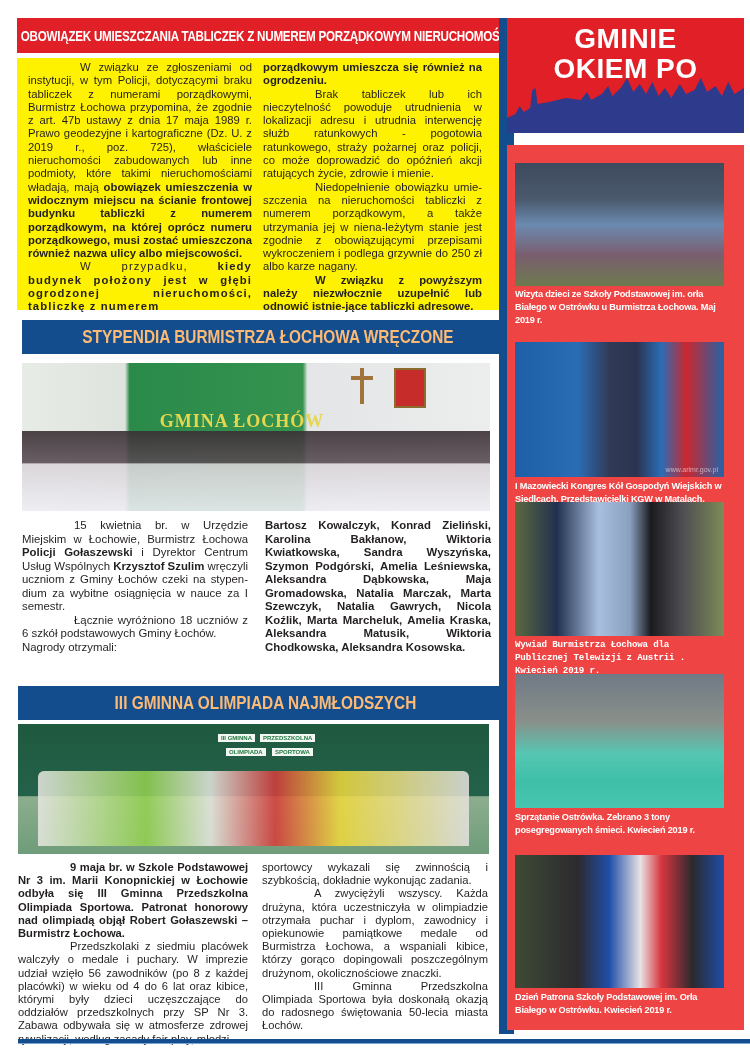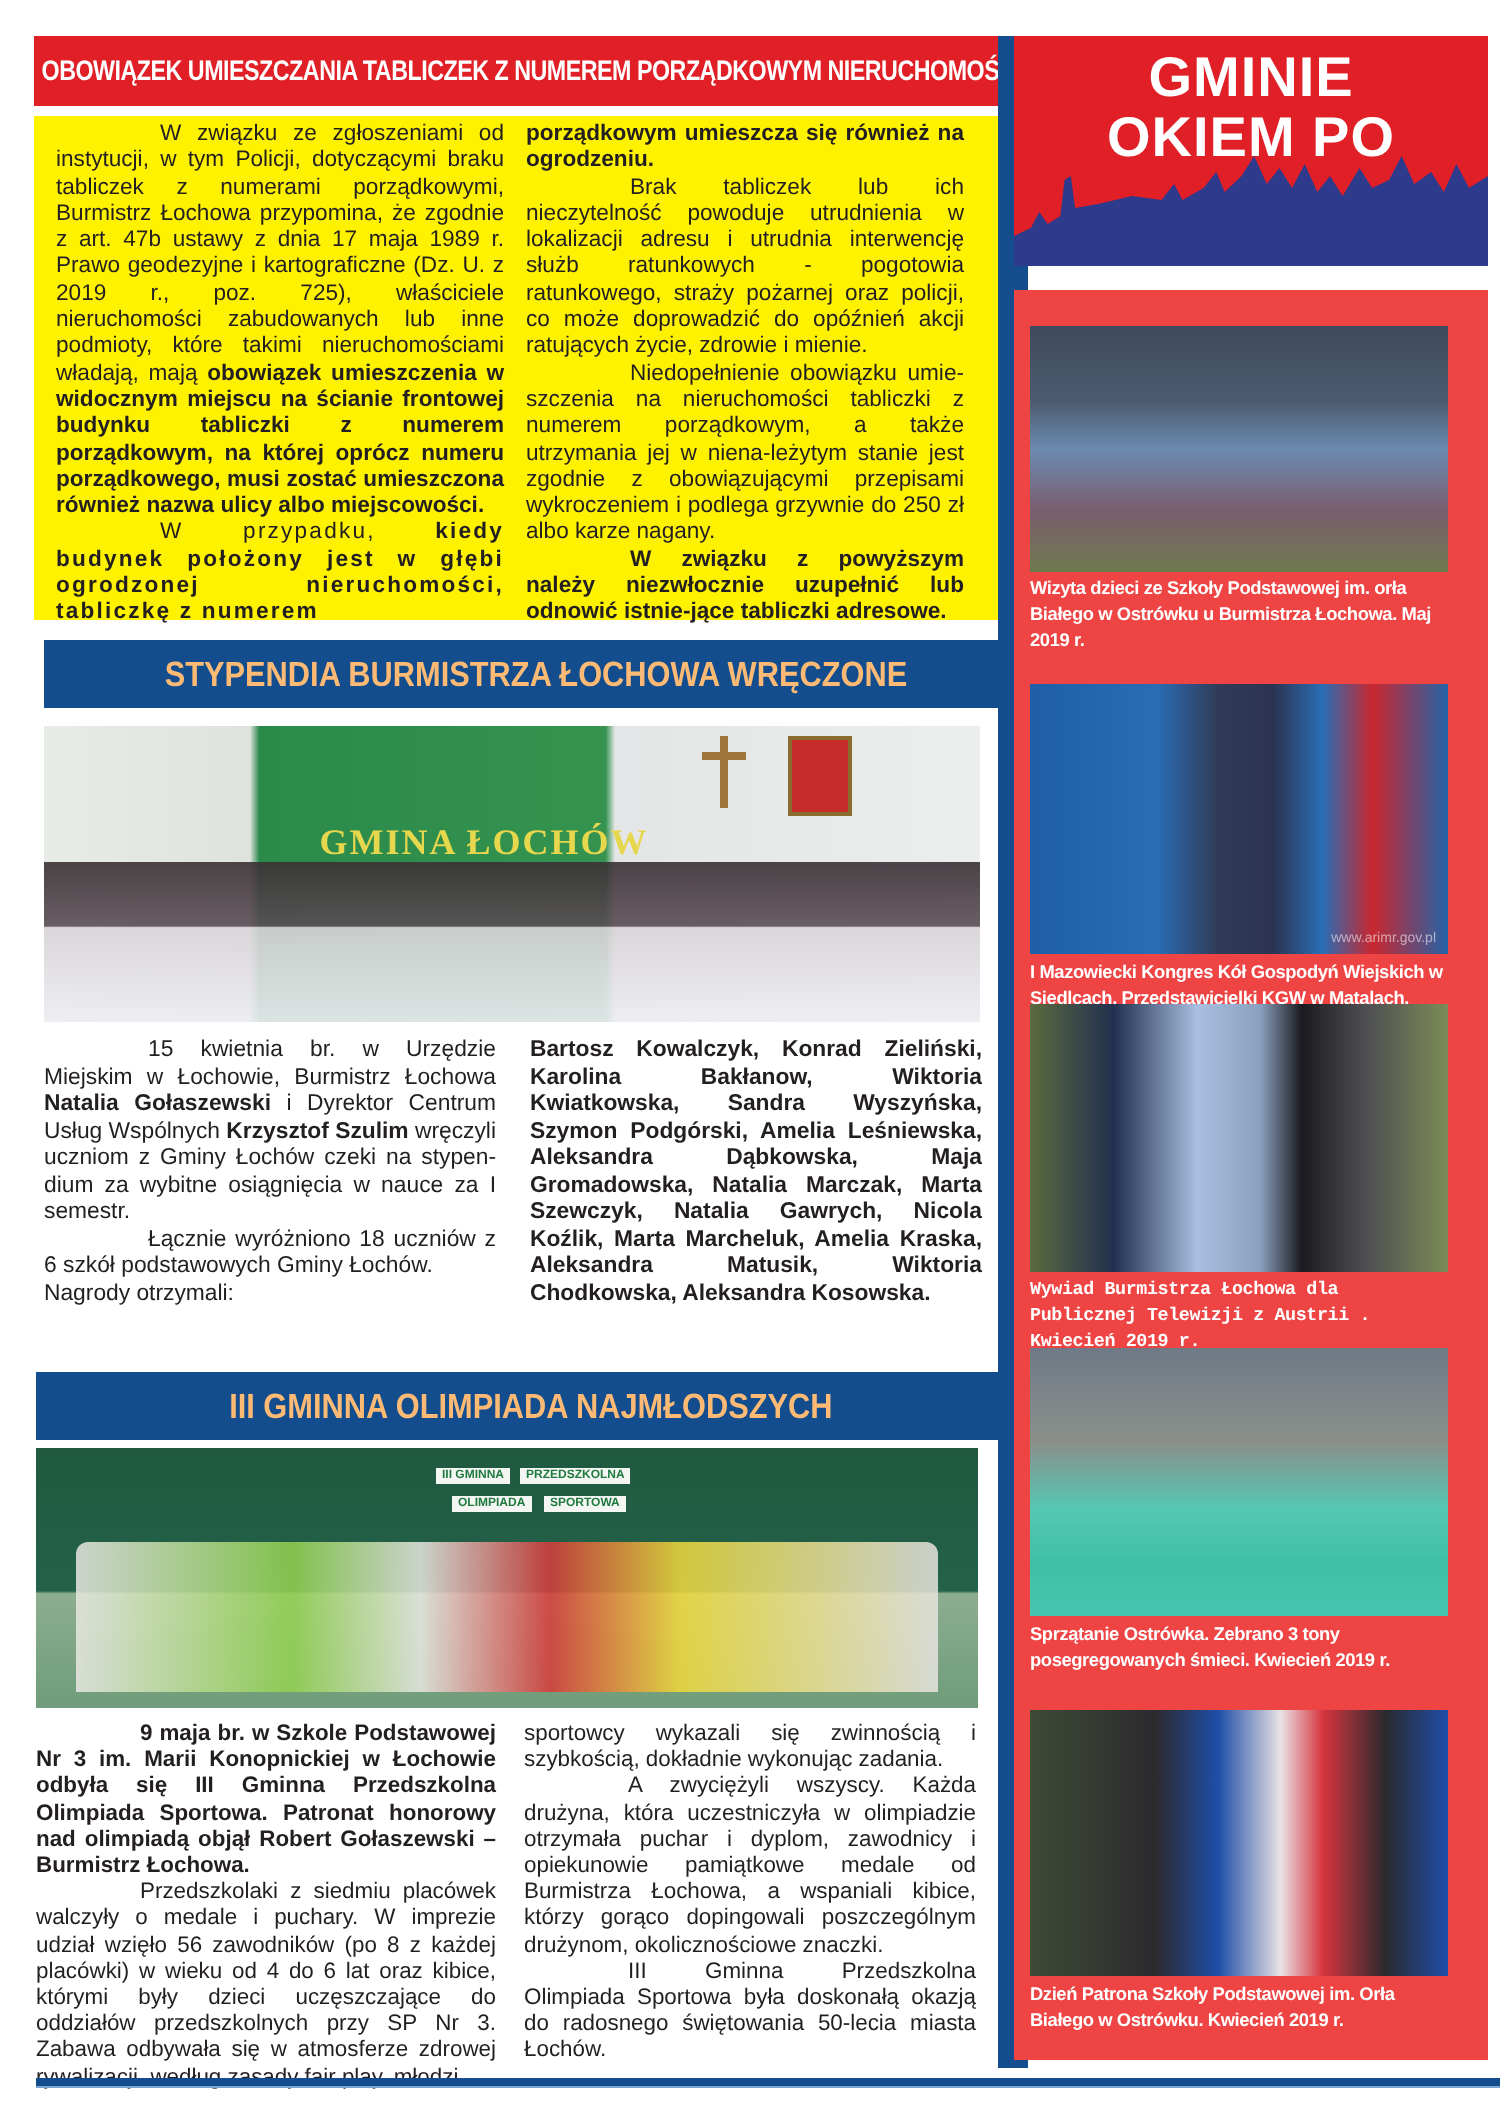--- a/index.html
+++ b/index.html
@@ -89,21 +89,21 @@
 </div>
 
 <div class="photo photo-stypendia">
   <div class="banner-text">GMINA ŁOCHÓW</div>
   <div class="cross"></div>
   <div class="emblem"></div>
   <div class="crowd"></div>
 </div>
 
 <div class="col" style="left:22px; top:519px; width:226px; font-size:11.4px; line-height:13.5px;">
-  <p class="ind"><span>15 kwietnia br. w Urzędzie Miejskim w Łochowie, Burmistrz Łochowa </span><b>Natalia Gołaszewski</b><span> i Dyrektor Centrum Usług Wspólnych </span><b>Krzysztof Szulim</b><span> wręczyli uczniom z Gminy Łochów czeki na stypen-dium za wybitne osiągnięcia w nauce za I semestr.</span></p>
+  <p class="ind"><span>15 kwietnia br. w Urzędzie Miejskim w Łochowie, Burmistrz Łochowa </span><b>Policji Gołaszewski</b><span> i Dyrektor Centrum Usług Wspólnych </span><b>Krzysztof Szulim</b><span> wręczyli uczniom z Gminy Łochów czeki na stypen-dium za wybitne osiągnięcia w nauce za I semestr.</span></p>
   <p class="ind">Łącznie wyróżniono 18 uczniów z 6 szkół podstawowych Gminy Łochów.</p>
   <p>Nagrody otrzymali:</p>
 </div>
 
 <div class="col" style="left:265px; top:519px; width:226px; font-size:11.4px; line-height:13.5px; font-weight:bold;">
   <p>Bartosz Kowalczyk, Konrad Zieliński, Karolina Bakłanow, Wiktoria Kwiatkowska, Sandra Wyszyńska, Szymon Podgórski, Amelia Leśniewska, Aleksandra Dąbkowska, Maja Gromadowska, Natalia Marczak, Marta Szewczyk, Natalia Gawrych, Nicola Koźlik, Marta Marcheluk, Amelia Kraska, Aleksandra Matusik, Wiktoria Chodkowska, Aleksandra Kosowska.</p>
 </div>
 
 <div class="abs hdr-blue" style="left:18px; top:686px; width:471px; height:34px;">
   <span>III GMINNA OLIMPIADA NAJMŁODSZYCH</span>

